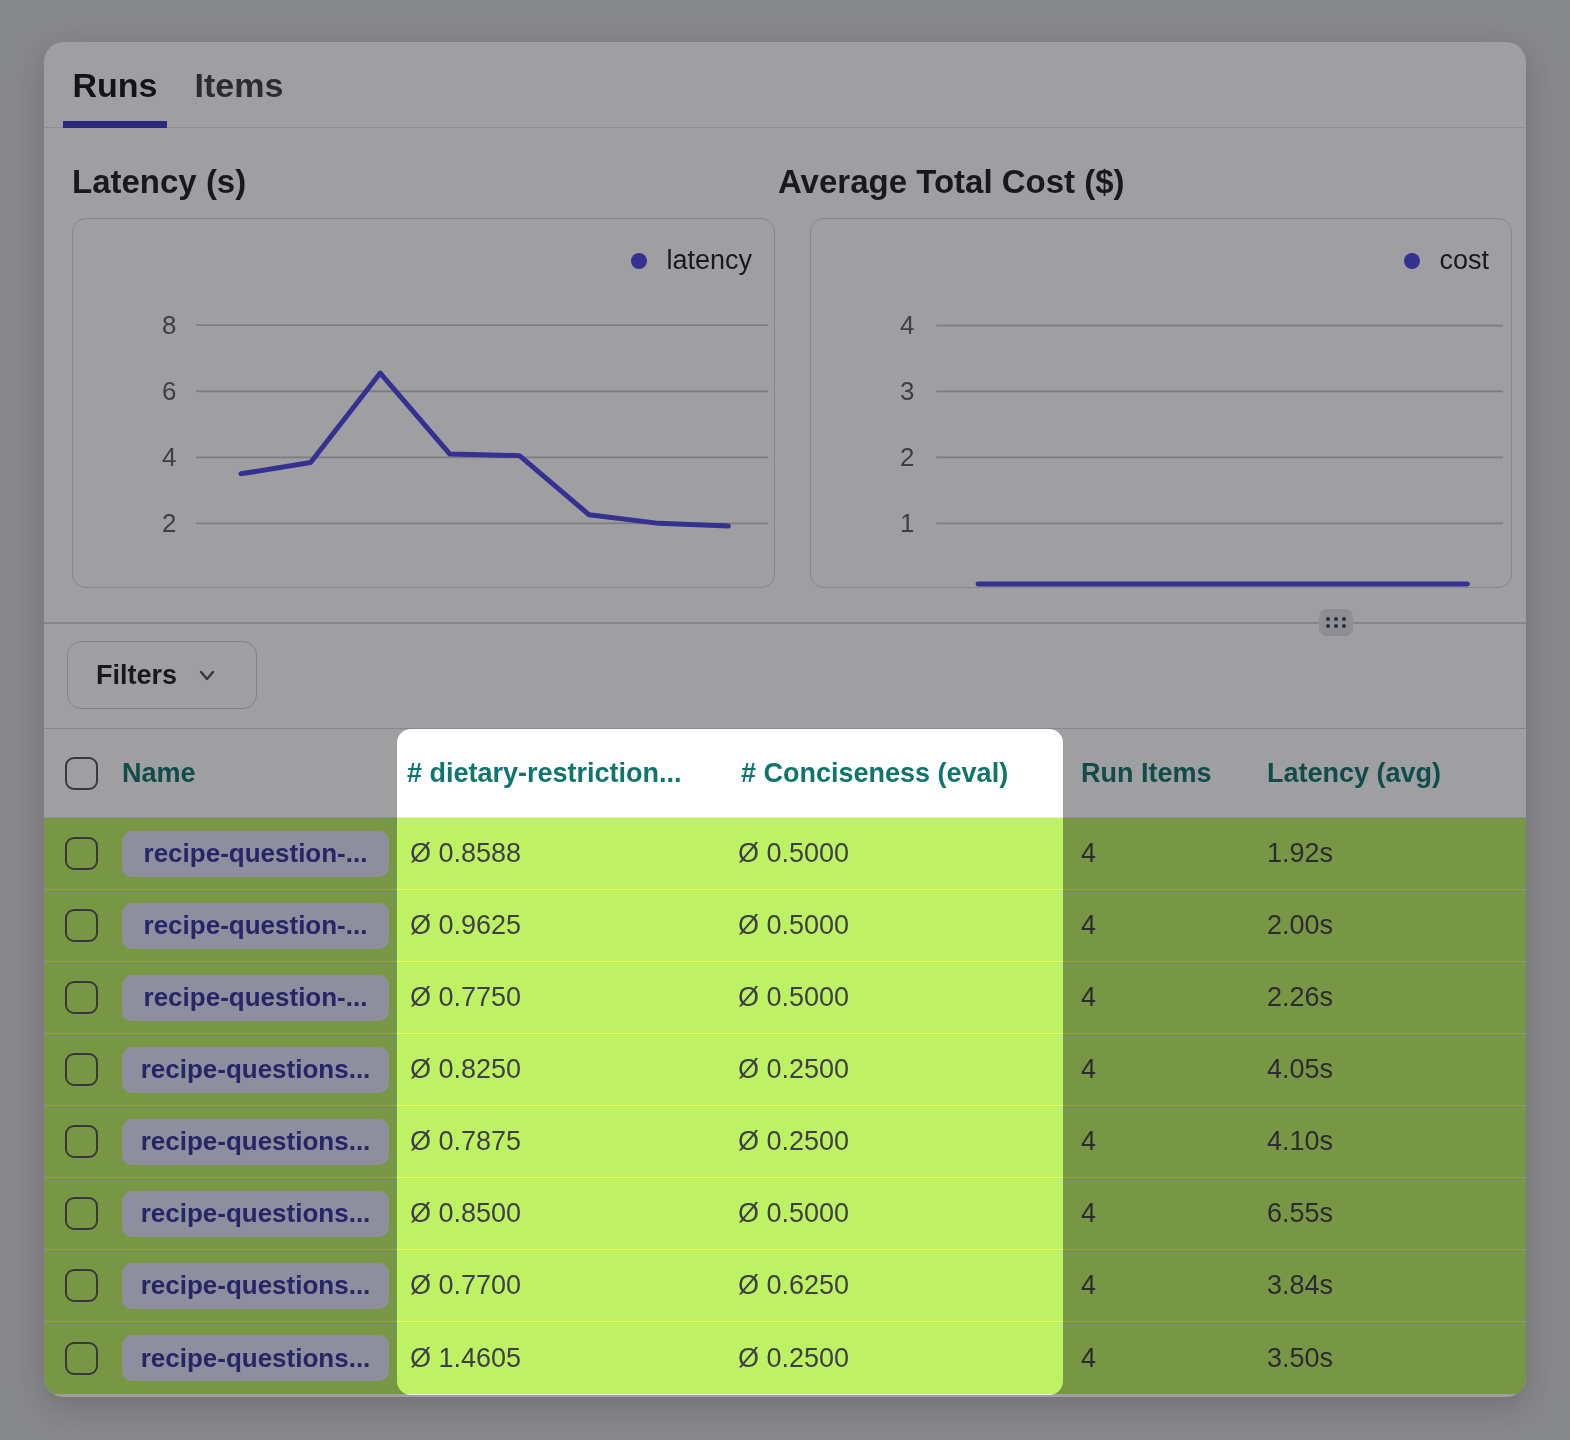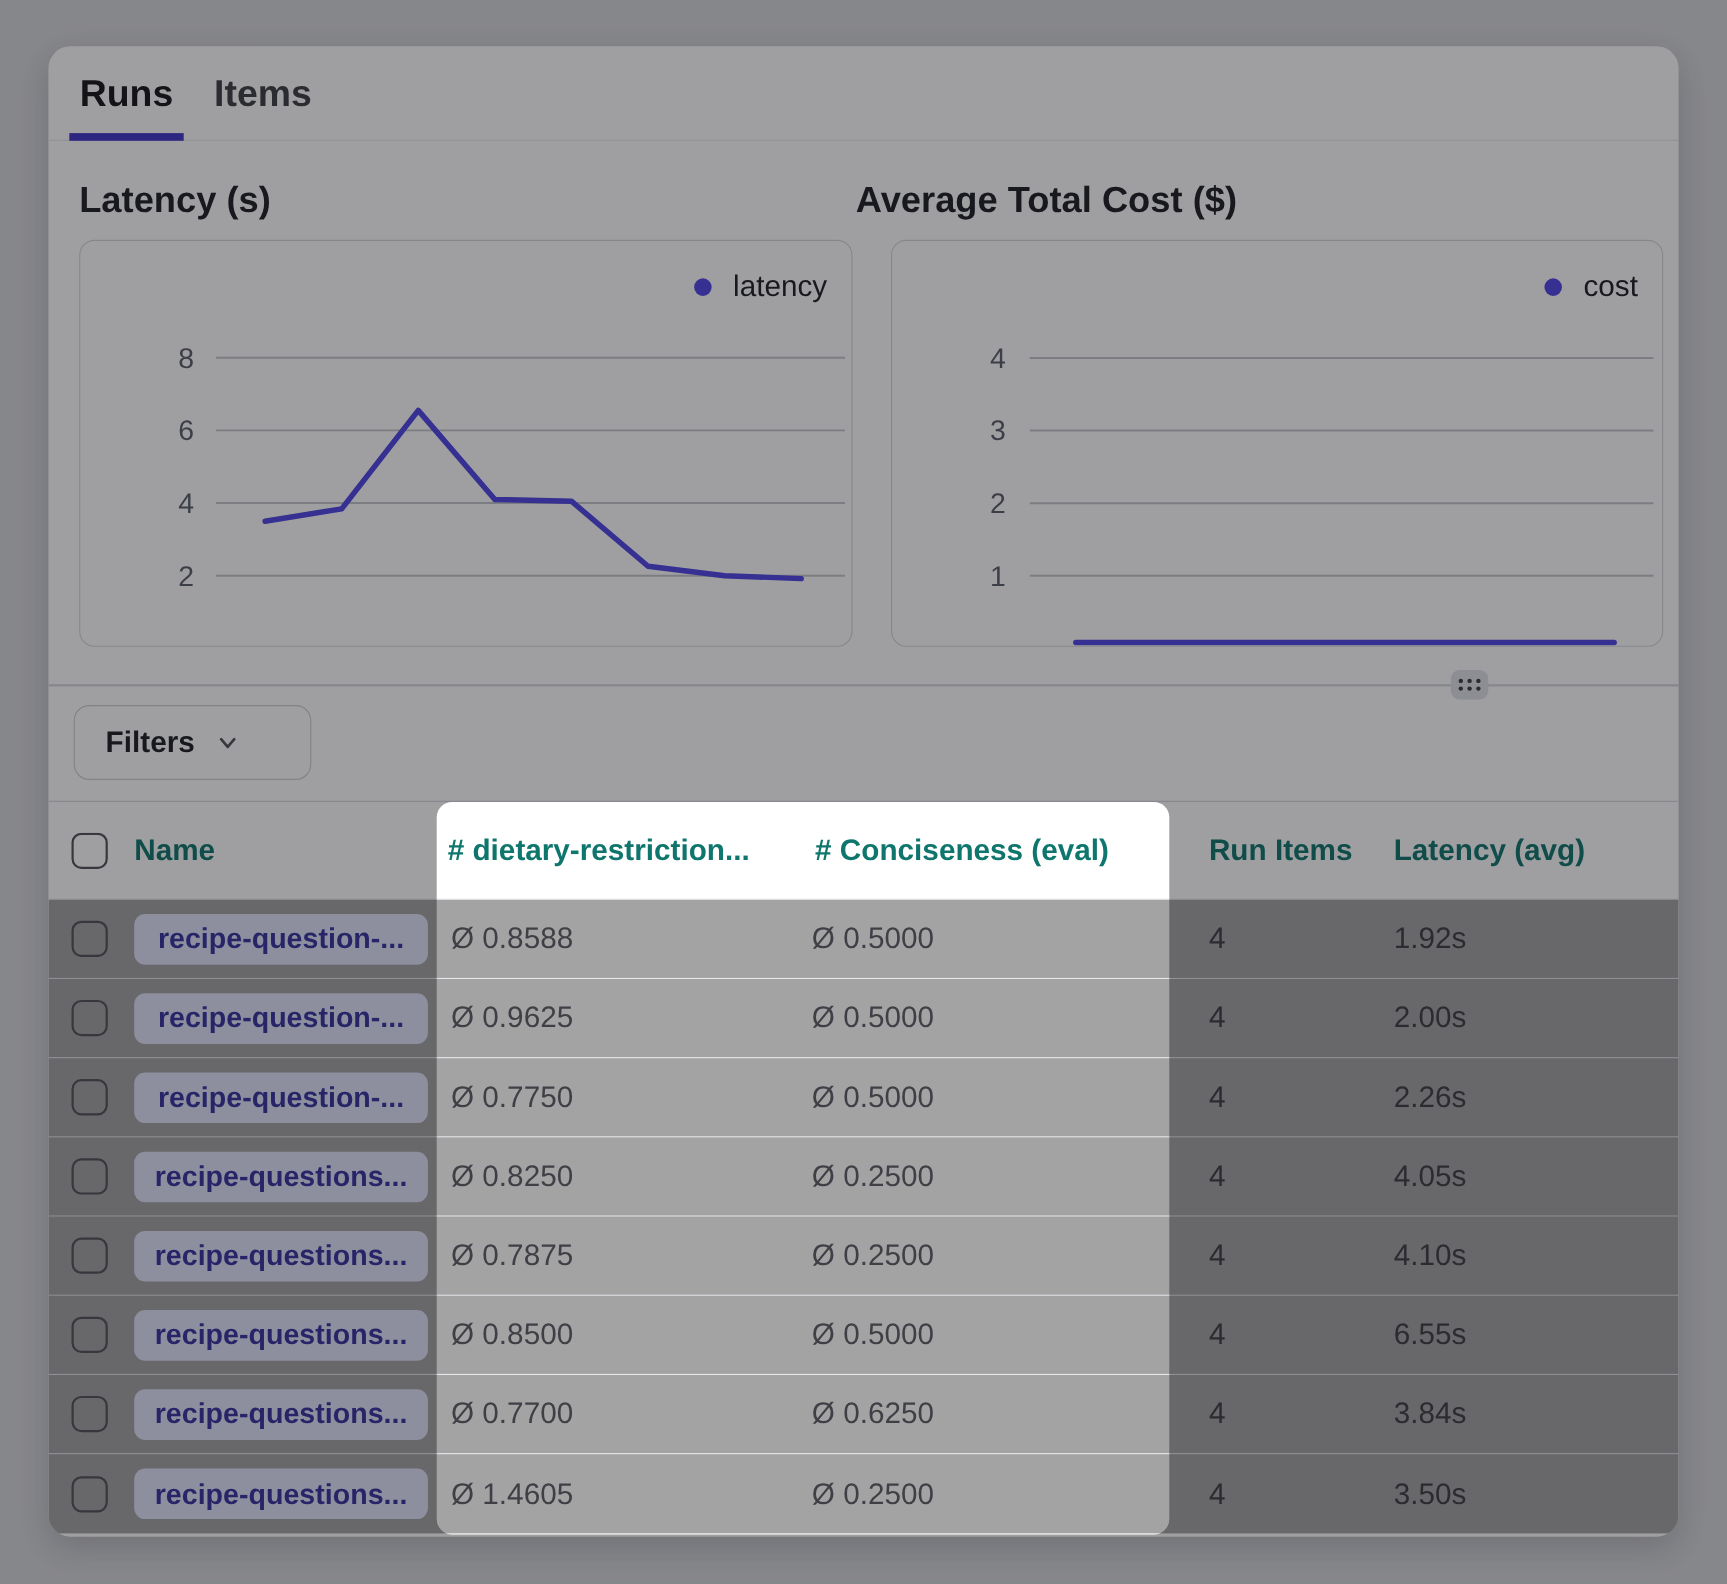--- a/index.html
+++ b/index.html
@@ -48,43 +48,43 @@
   .panel-divider { position:absolute; left:0; top:580px; width:100%; height:0;
     border-top:2px solid #d4d7dd; }
   .drag-handle { position:absolute; left:1275px; top:567px; width:34px; height:27px;
     border-radius:8px; background:#dfe3ea; display:flex; align-items:center;
     justify-content:center; cursor:grab; }
   .drag-dots { display:grid; grid-template-columns:repeat(3,4px); grid-template-rows:repeat(2,4px);
     gap:3px 4px; }
   .drag-dots i { width:4px; height:4px; border-radius:50%; background:#3f3f46; }
 
   
-  .filters-btn { position:absolute; left:23px; top:599px; width:216px; height:68px;
+  .filters-btn { position:absolute; left:23px; top:599px; width:190px; height:68px;
     border:1.5px solid #ced0d4; border-radius:14px; background:transparent;
     display:flex; align-items:center; padding-left:28px; gap:18px; cursor:pointer;
     font-family:"Liberation Sans", sans-serif; }
   .filters-label { font-size:27px; font-weight:600; color:#1f2127; }
   .chevron-icon { width:24px; height:24px; }
 
   
   .runs-table { position:absolute; left:0; top:686px; width:100%;
     border-top:1.5px solid #d4d7dd; }
   .thead, .trow { display:grid;
     grid-template-columns:78px 278px 331px 332px 197px 266px;
     align-items:center; }
   .thead { height:89px; border-bottom:1.5px solid #e5e7eb; }
-  .trow { height:72px; border-bottom:1.5px solid #e5e7eb; background:#a3a3a3; }
+  .trow { height:72px; border-bottom:1.5px solid #e5e7eb; background:#bef264; }
   .trow:last-child { border-bottom:none; }
   .hcell { font-size:27px; font-weight:600; color:#0f766e; white-space:nowrap;
     overflow:hidden; }
   .cell { font-size:27px; color:#3f3f46; white-space:nowrap; }
   .c-check { padding-left:21px; }
   .c-conc { padding-left:10px; }
   .c-diet { padding-left:7px; }
-  .c-run  { padding-left:8px;margin-left:28px; }
+  .c-run  { padding-left:18px; }
   .c-lat  { padding-left:7px; }
   .checkbox { display:block; width:33px; height:33px; border:2.5px solid #52525b;
     border-radius:9px; background:transparent; cursor:pointer; }
   .badge { display:inline-flex; align-items:center; justify-content:center;
     width:267px; height:46px; border-radius:10px;
     background:var(--badge-bg); color:var(--badge-text);
     font-size:26px; font-weight:700; cursor:pointer; white-space:nowrap;
     overflow:hidden; }
 
   

